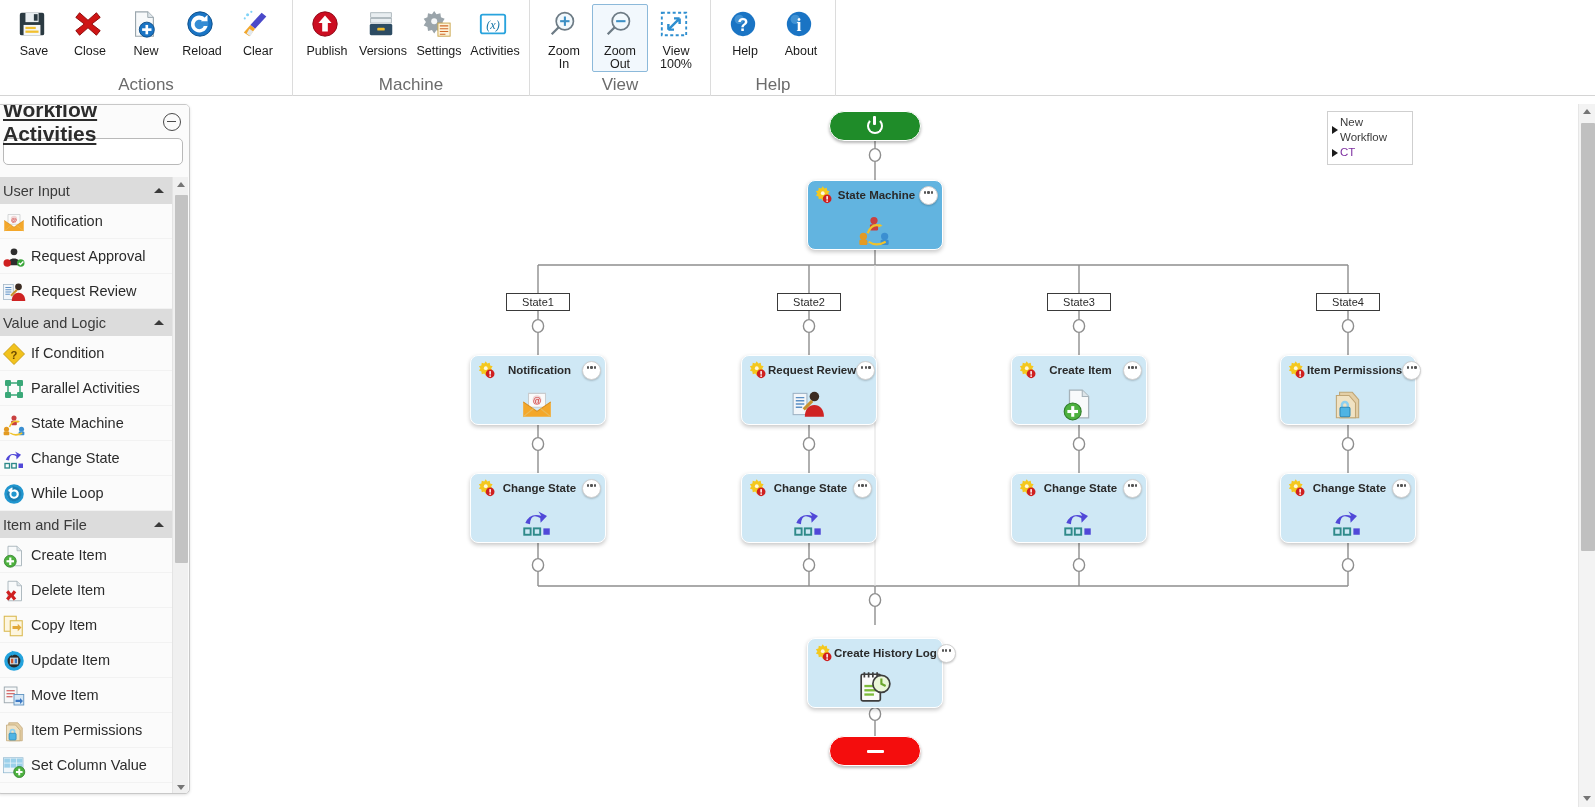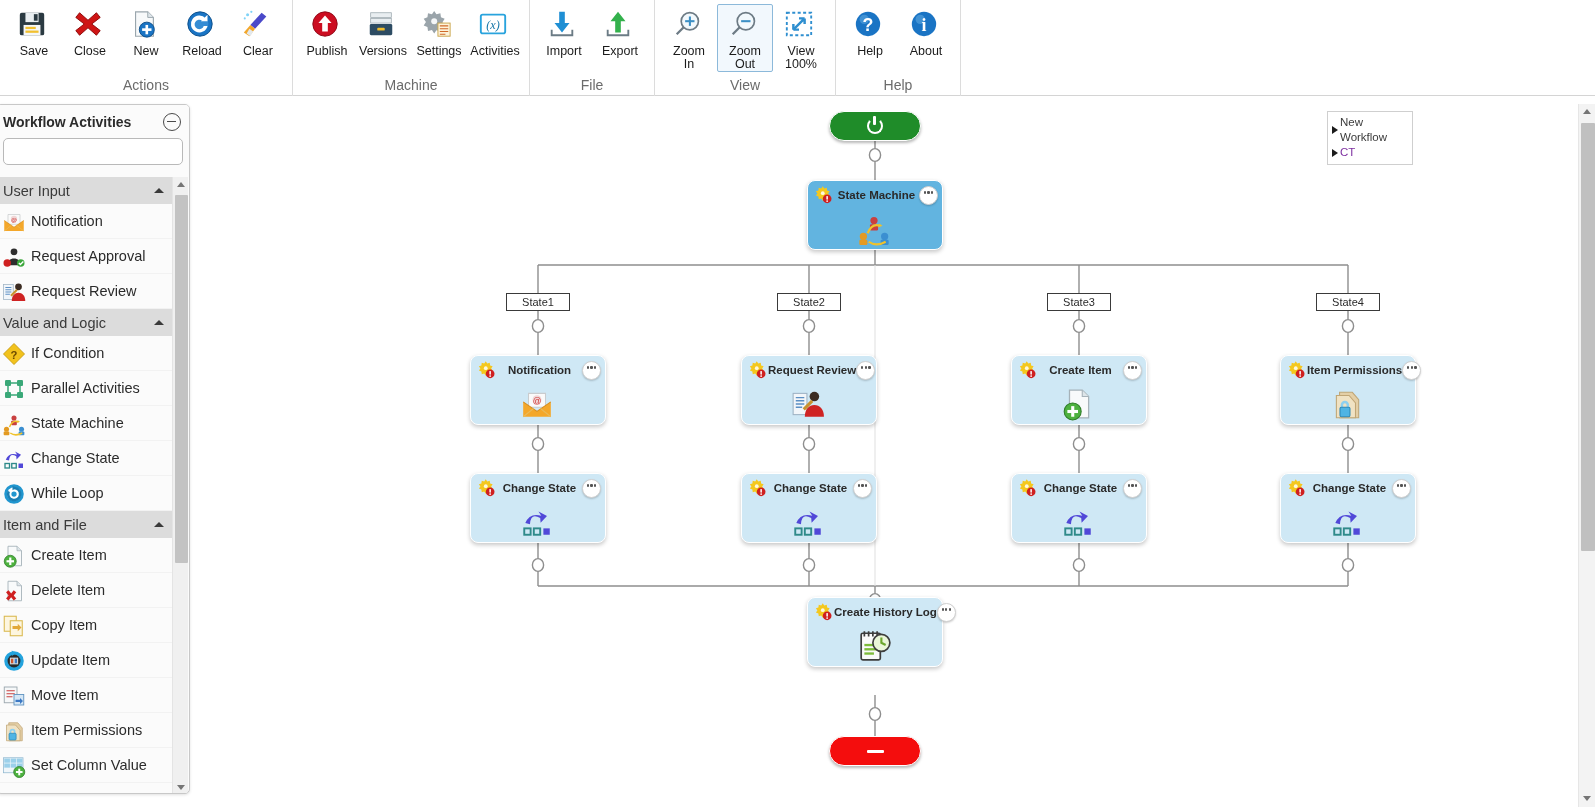--- a/index.html
+++ b/index.html
@@ -25,21 +25,21 @@
     display: flex;
     flex-direction: column;
     justify-content: space-between;
     border-right: 1px solid #dcdcdc;
     padding: 0;
   }
   .ribbon-group:last-child { border-right: 1px solid #dcdcdc; }
   .rg-items { display: flex; align-items: flex-start; padding: 4px 6px 0 6px; flex: 1; }
   .rg-label {
     text-align: center;
-    font-size: 14px;
+    font-size: 17px;
     color: #6b6b6b;
     padding-bottom: 4px;
     line-height: 14px;
   }
   .rb-btn {
     width: 56px;
     min-height: 62px;
     display: flex; flex-direction: column;
     align-items: center; justify-content: flex-start;
     padding-top: 4px;
@@ -63,21 +63,21 @@
     border-radius: 5px;
     box-shadow: 0 1px 3px rgba(0,0,0,.12);
     overflow: hidden;
   }
   #sb-header {
     height: 33px;
     display: flex; align-items: center;
     padding: 0 8px 0 6px;
     background: #fbfbfb;
   }
-  #sb-title { font-size: 14px; font-weight: bold; color: #2c2c2c; flex: 1; }
+  #sb-title { font-size: 21px; font-weight: bold; color: #2c2c2c; flex: 1; text-decoration: underline; }
   .circle-minus {
     width: 18px; height: 18px; border-radius: 50%;
     border: 1.6px solid #4a4a4a; position: relative; cursor: pointer;
   }
   .circle-minus::after {
     content: ""; position: absolute; left: 3px; top: 7px;
     width: 9px; height: 1.8px; background: #4a4a4a;
   }
   #sb-search-wrap { padding: 0 6px 4px 6px; }
   #sb-search {
@@ -341,40 +341,20 @@
           </div>
           <div class="rb-btn">
             <div class="rb-ico"><svg width="30" height="30" viewBox="0 0 32 32" xmlns="http://www.w3.org/2000/svg">
                 <rect x="3" y="6" width="26" height="20" rx="2" fill="#fff" stroke="#29a3dd" stroke-width="2"></rect>
                 <text x="16" y="21.5" font-size="13" font-family="serif" font-style="italic" text-anchor="middle" fill="#1576a8">(x)</text>
               </svg></div>
             <div class="rb-txt">Activities</div>
           </div>
         </div>
         <div class="rg-label">Machine</div>
-      </div>
-      <div class="ribbon-group">
-        <div class="rg-items">
-          <div class="rb-btn">
-            <div class="rb-ico"><svg width="30" height="30" viewBox="0 0 32 32" xmlns="http://www.w3.org/2000/svg">
-                <path d="M16 3 v12 h5 l-5 7 -5 -7 h5 z" fill="#1f8fd4" transform="translate(0,0)"></path>
-                <path d="M13 3 h6 v12 h5 l-8 10 -8 -10 h5 z" fill="#1f8fd4"></path>
-                <path d="M5 22 v6 h22 v-6" fill="none" stroke="#6b7b85" stroke-width="2"></path>
-              </svg></div>
-            <div class="rb-txt">Import</div>
-          </div>
-          <div class="rb-btn">
-            <div class="rb-ico"><svg width="30" height="30" viewBox="0 0 32 32" xmlns="http://www.w3.org/2000/svg">
-                <path d="M13 25 h6 V13 h5 l-8 -10 -8 10 h5 z" fill="#33b14c"></path>
-                <path d="M5 22 v6 h22 v-6" fill="none" stroke="#6b7b85" stroke-width="2"></path>
-              </svg></div>
-            <div class="rb-txt">Export</div>
-          </div>
-        </div>
-        <div class="rg-label">File</div>
       </div>
       <div class="ribbon-group">
         <div class="rg-items">
           <div class="rb-btn">
             <div class="rb-ico"><svg width="30" height="30" viewBox="0 0 32 32" xmlns="http://www.w3.org/2000/svg">
                 <line x1="5" y1="27" x2="13" y2="19" stroke="#6d7b85" stroke-width="2.4"></line>
                 <circle cx="19" cy="13" r="9.2" fill="#f2f9fd" stroke="#6d7b85" stroke-width="1.8"></circle>
                 <rect x="18" y="8" width="2.2" height="10" fill="#3c8fc4"></rect>
                 <rect x="14" y="11.9" width="10" height="2.2" fill="#3c8fc4"></rect>
               </svg></div>
@@ -933,21 +913,21 @@
           </div>
           <div class="n-body">
             <div class="n-ico"><svg width="38" height="34" viewBox="0 0 32 32" xmlns="http://www.w3.org/2000/svg">
                 <path d="M5 17 Q9 7 20 10 l-2.6 -4 8 4.4 -6 6.4 -.4 -4.6 Q10 7 9.4 18z" fill="#5148d8"></path>
                 <rect x="4" y="22" width="6" height="6" fill="none" stroke="#2f8a8a" stroke-width="1.8"></rect>
                 <rect x="13" y="22" width="6" height="6" fill="none" stroke="#2f8a8a" stroke-width="1.8"></rect>
                 <rect x="22" y="22" width="6" height="6" fill="#5148d8"></rect>
               </svg></div>
           </div>
         </div>
-        <div class="node" style="left: 613px; top: 500px;">
+        <div class="node" style="left: 613px; top: 541px;">
           <div class="n-head">
             <div class="gear-badge"><svg width="20" height="20" viewBox="0 0 32 32" xmlns="http://www.w3.org/2000/svg">
                 <g fill="#f4c81e">
                   <circle cx="14" cy="13" r="6"></circle>
                   <path d="M14 2 l2.4 3.4 4-1 .6 4.2 4 1.5-2.4 3.4 2.4 3.4-4 1.5-.6 4.2-4-1L14 25 l-2.4-3.4-4 1-.6-4.2-4-1.5 2.4-3.4L3 10.1l4-1.5.6-4.2 4 1z"></path>
                 </g>
                 <circle cx="14" cy="13" r="3" fill="#fff8dc"></circle>
                 <circle cx="21" cy="22" r="7" fill="#cf2020"></circle>
                 <rect x="19.8" y="17.5" width="2.4" height="6" fill="#fff" rx="1"></rect>
                 <circle cx="21" cy="25.6" r="1.4" fill="#fff"></circle>

